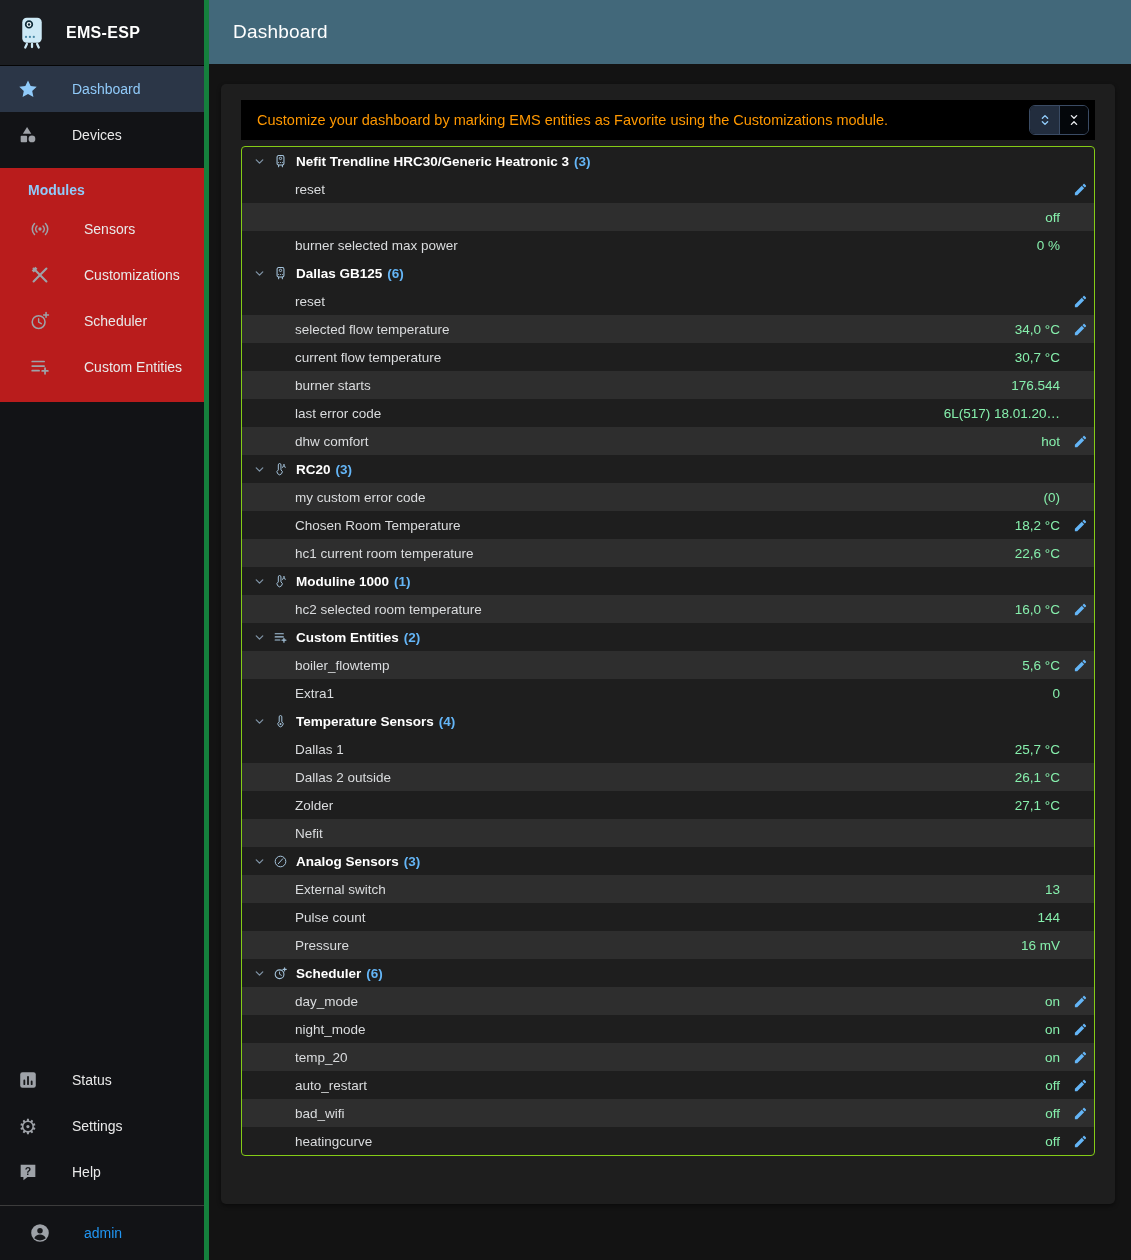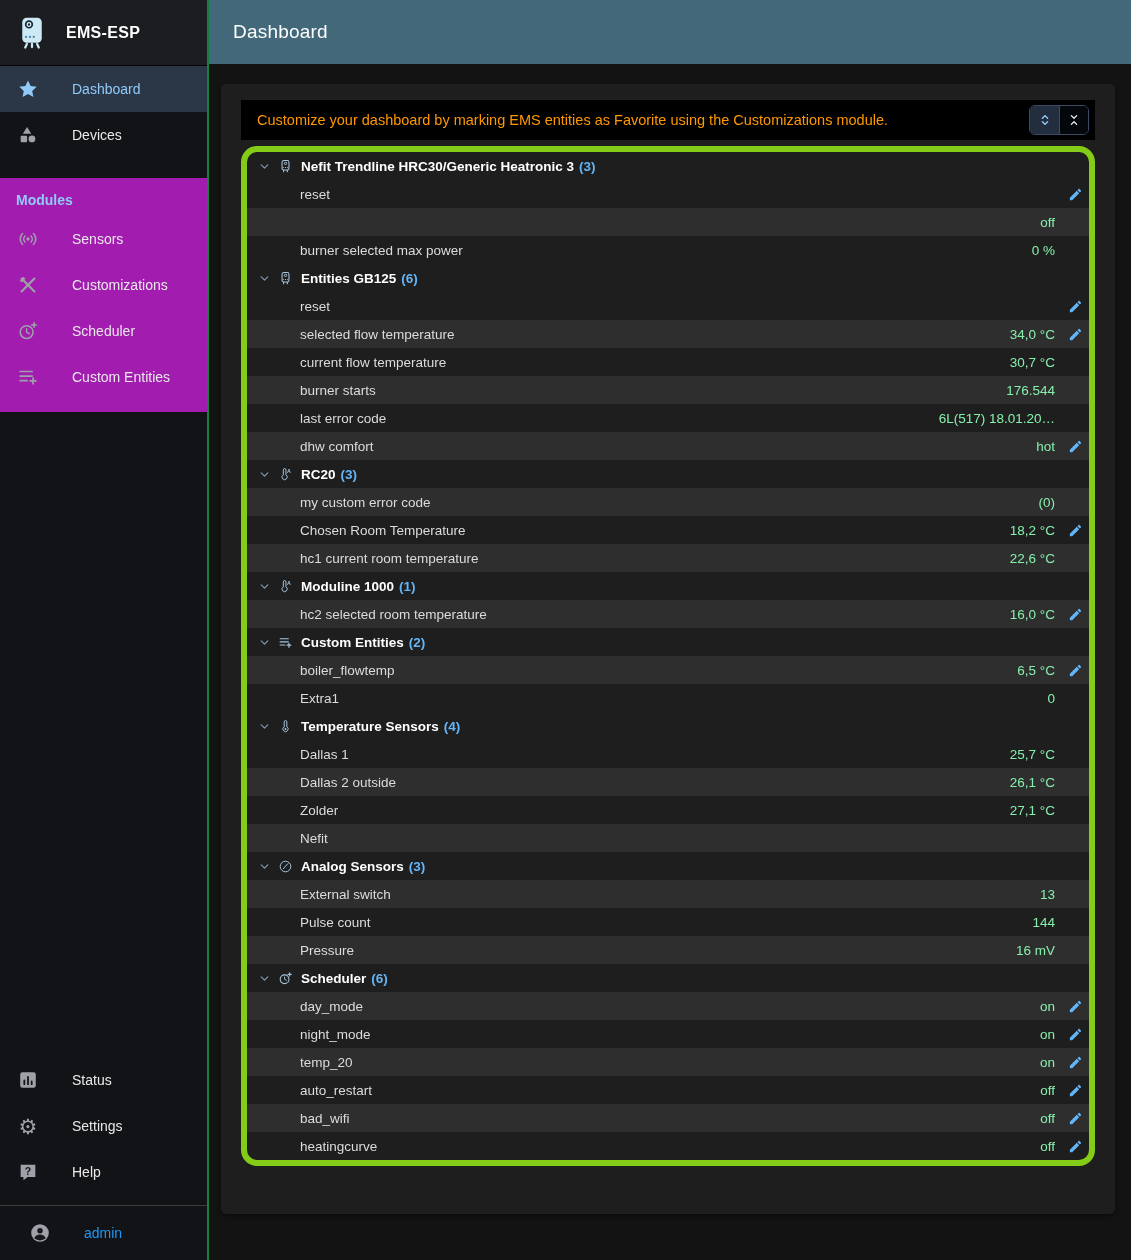--- a/index.html
+++ b/index.html
@@ -11,38 +11,38 @@
   html,body{margin:0;padding:0;}
   body{
     width:1131px;height:1260px;overflow:hidden;background:#131313;
     font-family:"Liberation Sans",sans-serif;-webkit-font-smoothing:antialiased;
   }
   .app{display:flex;width:100%;height:100%;}
 
   
   .sidebar{
     width:209px;min-width:209px;height:100%;background:#121316;
-    border-right:2px solid #15803d;display:flex;flex-direction:column;
+    border-right:5px solid #15803d;display:flex;flex-direction:column;
   }
   .logo-row{
     height:66px;display:flex;align-items:center;padding-left:14px;gap:16px;
     background:#1b1d21;border-bottom:1px solid #050505;
   }
   .app-title{color:#ffffff;font-size:16px;font-weight:700;letter-spacing:.3px;}
   .nav-item{
     height:46px;display:flex;align-items:center;cursor:pointer;
     color:#e9e9e9;font-size:14px;
   }
   .nav-item .nicon{
     width:32px;margin-left:12px;margin-right:28px;display:flex;
     align-items:center;justify-content:center;color:#9ea2a8;
   }
   .nav-item.active{background:#2b3647;color:var(--accent);}
   .nav-item.active .nicon{color:var(--accent);}
-  .modules-panel{background:#a21caf;margin-top:20px;padding:2px 0 12px;}
+  .modules-panel{background:#b91c1c;margin-top:10px;padding:2px 12px 12px;}
   .modules-header{
     padding:12px 16px 8px;color:var(--accent);font-size:14px;font-weight:700;
   }
   .sidebar-spacer{flex:1;}
   .sidebar-divider{border-top:1px solid #3c3c3c;margin-top:10px;}
   .user-row{height:54px;padding-left:12px;}
   .user-row .ulabel{color:var(--admin-blue);}
   .gear-glyph{font-size:21px;line-height:1;color:#9ea2a8;}
 
   
@@ -66,21 +66,21 @@
   .notice-text{color:var(--notice-orange);font-size:14.5px;font-weight:500;}
   .btn-group{display:flex;border:1px solid #3a4b64;border-radius:6px;overflow:hidden;}
   .btn-group button{
     width:29px;height:28px;border:none;display:flex;align-items:center;
     justify-content:center;cursor:pointer;padding:0;background:transparent;
   }
   .btn-group button.primary{background:#222d3e;color:var(--accent);}
   .btn-group button.plain{background:#04070b;color:#e6e9ed;border-left:1px solid #3a4b64;}
 
   
-  .dash-table{border:6px solid #84cc16;border-radius:16px;overflow:hidden;background:#1e1e1e;}
+  .dash-table{border:1px solid #84cc16;border-radius:4px;overflow:hidden;background:#1e1e1e;}
   .row{
     height:28px;display:flex;align-items:center;font-size:13.5px;
     color:#dadcde;padding-right:6px;
   }
   .row.light{background:var(--row-alt);}
   .row .chev{
     width:18px;margin-left:8px;display:flex;align-items:center;
     justify-content:center;color:#7f93a5;
   }
   .row .gicon{
@@ -285,21 +285,21 @@
                 </svg>
               </span>
               <span class="gicon">
                 <svg viewBox="0 0 24 24" width="15" height="15" xmlns="http://www.w3.org/2000/svg">
                   <rect x="6.5" y="2.5" width="11" height="15" rx="2.5" fill="none" stroke="currentColor" stroke-width="1.7"></rect>
                   <circle cx="12" cy="7" r="1.9" fill="none" stroke="currentColor" stroke-width="1.5"></circle>
                   <path d="M9 13.5h.01M12 13.5h.01M15 13.5h.01" stroke="currentColor" stroke-width="1.8" stroke-linecap="round"></path>
                   <path d="M9 18v2.2M15 18v2.2" stroke="currentColor" stroke-width="1.7" stroke-linecap="round"></path>
                 </svg>
               </span>
-              <span class="glabel">Entities GB125</span>
+              <span class="glabel">Dallas GB125</span>
               <span class="gcount">(6)</span>
             </div>
             <div class="row">
               <span class="name">reset</span>
               <span class="value"></span>
               <span class="pslot">
                 <span>
                   <svg viewBox="0 0 24 24" width="15" height="15" xmlns="http://www.w3.org/2000/svg">
                     <path d="M3 17.25V21h3.75L17.81 9.94l-3.75-3.75L3 17.25zM20.71 7.04c.39-.39.39-1.02 0-1.41l-2.34-2.34c-.39-.39-1.02-.39-1.41 0l-1.83 1.83 3.75 3.75 1.83-1.83z" fill="currentColor"></path>
                   </svg>
@@ -415,21 +415,21 @@
                 <svg viewBox="0 0 24 24" width="15" height="15" xmlns="http://www.w3.org/2000/svg">
                   <path d="M3.5 6h13M3.5 11h13M3.5 16h7.5" stroke="currentColor" stroke-width="1.9" stroke-linecap="round"></path>
                   <path d="M17.5 13.2v6.2M14.4 16.3h6.2" stroke="currentColor" stroke-width="1.9" stroke-linecap="round"></path>
                 </svg>
               </span>
               <span class="glabel">Custom Entities</span>
               <span class="gcount">(2)</span>
             </div>
             <div class="row light">
               <span class="name">boiler_flowtemp</span>
-              <span class="value">6,5 °C</span>
+              <span class="value">5,6 °C</span>
               <span class="pslot">
                 <span>
                   <svg viewBox="0 0 24 24" width="15" height="15" xmlns="http://www.w3.org/2000/svg">
                     <path d="M3 17.25V21h3.75L17.81 9.94l-3.75-3.75L3 17.25zM20.71 7.04c.39-.39.39-1.02 0-1.41l-2.34-2.34c-.39-.39-1.02-.39-1.41 0l-1.83 1.83 3.75 3.75 1.83-1.83z" fill="currentColor"></path>
                   </svg>
                 </span>
               </span>
             </div>
             <div class="row">
               <span class="name">Extra1</span>

